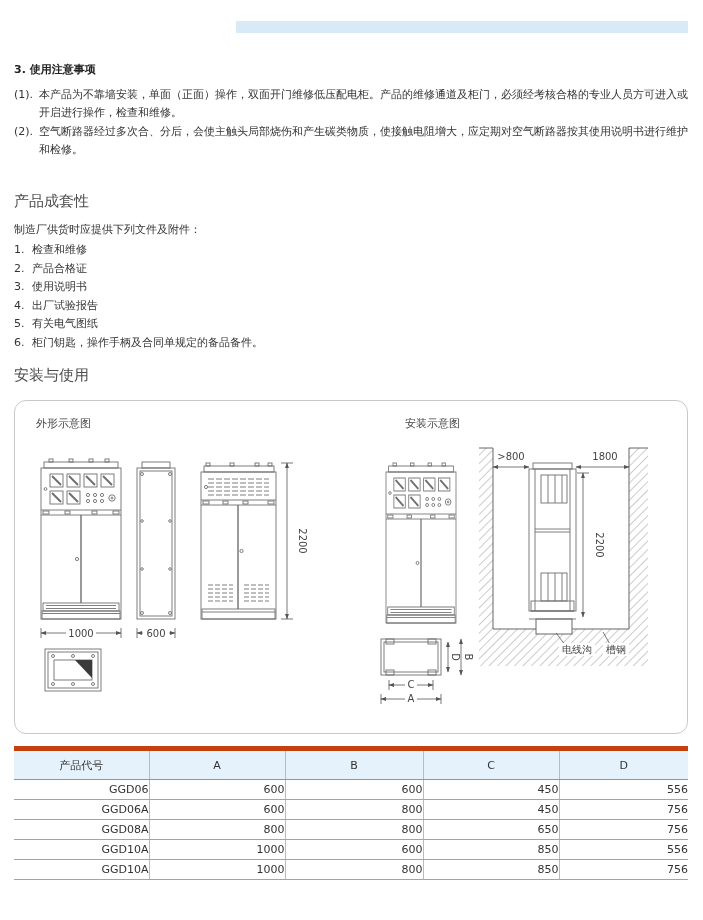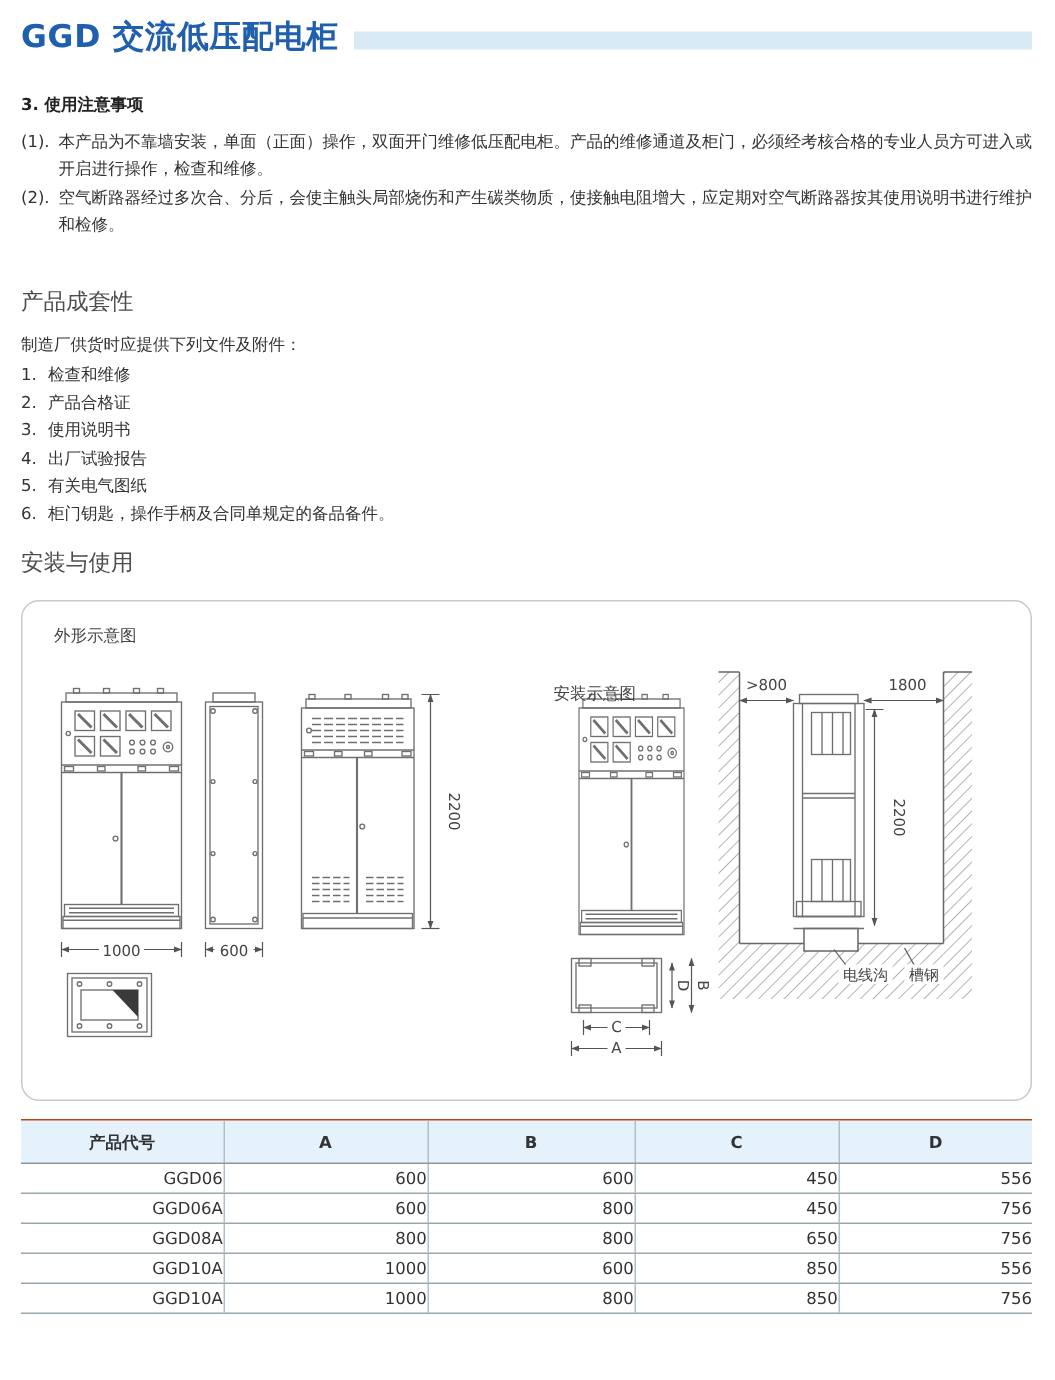--- a/index.html
+++ b/index.html
@@ -17,36 +17,35 @@
   .comp-heading{position:absolute;left:14px;top:192px;font-size:15px;font-weight:400;color:#4d4d4d;}
   .comp-intro{position:absolute;left:14px;top:222px;font-size:11px;color:#333;}
   .docs-list{position:absolute;left:14px;top:241px;width:660px;}
   .doc-item{display:flex;font-size:11px;line-height:18.5px;color:#333;}
   .doc-num{width:18px;flex:0 0 18px;}
   
   .inst-heading{position:absolute;left:14px;top:366px;font-size:15px;font-weight:400;color:#4d4d4d;}
   .diagram-box{position:absolute;left:14px;top:400px;width:672px;height:332px;border:1px solid #c9c9c9;border-radius:12px;}
   .dlabel{position:absolute;top:15px;font-size:11px;color:#444;}
   .dlabel.outline{left:21px;}
-  .dlabel.install{left:354px;margin-top:39px;}
+  .dlabel.install{left:390px;}
   .diagram-svg{position:absolute;left:0;top:0;width:672px;height:332px;}
   .diagram-svg text{font-family:"DejaVu Sans","Liberation Sans",sans-serif;font-size:10px;fill:#444;}
   
   .dim-table{position:absolute;left:14px;top:746px;width:674px;border-collapse:collapse;table-layout:fixed;
              font-size:11px;color:#333;}
-  .dim-table th{background:#e6f2fb;height:26px;font-weight:700;border-top:1px solid #c2410c;border-bottom:1.5px solid #8a979e;}
+  .dim-table th{background:#e6f2fb;height:26px;font-weight:400;border-top:5px solid #c2410c;border-bottom:1.5px solid #8a979e;}
   .dim-table td{height:19px;text-align:right;border-bottom:1px solid #9aa7ae;padding:0;}
   .dim-table th:not(:first-child),.dim-table td:not(:first-child){border-left:1px solid #aebfc9;}
 </style>
 </head>
 <body>
 
 <div class="page">
 
-  <div class="title">GGD 交流低压配电柜</div>
   <div class="title-bar"></div>
 
   <div class="notes-heading">3.  使用注意事项</div>
   <div class="notes-list">
       <div class="note"><span class="note-num">(1).</span><span>本产品为不靠墙安装，单面（正面）操作，双面开门维修低压配电柜。产品的维修通道及柜门，必须经考核合格的专业人员方可进入或开启进行操作，检查和维修。</span></div>
       <div class="note"><span class="note-num">(2).</span><span>空气断路器经过多次合、分后，会使主触头局部烧伤和产生碳类物质，使接触电阻增大，应定期对空气断路器按其使用说明书进行维护和检修。</span></div>
     </div>
 
   <div class="comp-heading">产品成套性</div>
   <div class="comp-intro">制造厂供货时应提供下列文件及附件：</div>

